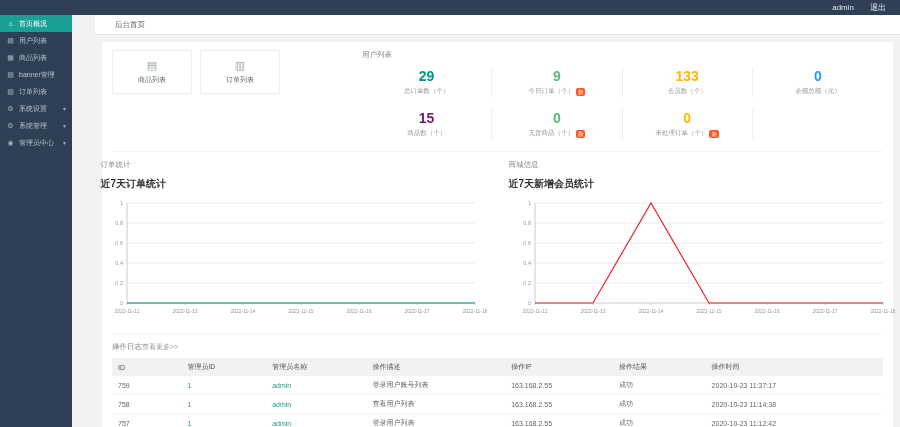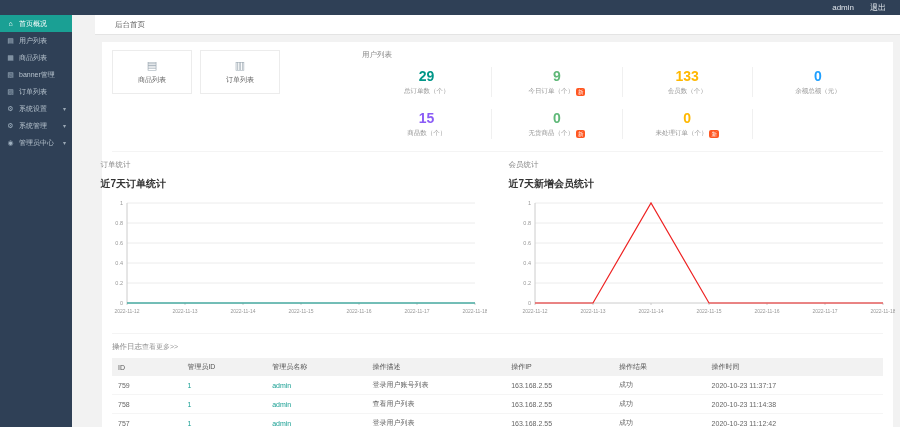--- a/index.html
+++ b/index.html
@@ -144,21 +144,21 @@
                   <span>会员数（个）</span>
                 </div>
               </div>
               <div class="stat-cell">
                 <div class="stat-value" style="color: rgb(30, 159, 255);">0</div>
                 <div class="stat-label">
                   <span>余额总额（元）</span>
                 </div>
               </div>
               <div class="stat-cell">
-                <div class="stat-value" style="color: #8b5cf6;">15</div>
+                <div class="stat-value" style="color: #701a75;">15</div>
                 <div class="stat-label">
                   <span>商品数（个）</span>
                 </div>
               </div>
               <div class="stat-cell">
                 <div class="stat-value" style="color: rgb(95, 184, 120);">0</div>
                 <div class="stat-label">
                   <span>无货商品（个）</span>
                   <span class="badge">新</span>
                 </div>
@@ -203,21 +203,21 @@
               <line x1="258" y1="108" x2="258" y2="110" stroke="#cccccc"></line>
               <text x="258" y="118" text-anchor="middle" font-size="5" fill="#999">2022-11-16</text>
               <line x1="316" y1="108" x2="316" y2="110" stroke="#cccccc"></line>
               <text x="316" y="118" text-anchor="middle" font-size="5" fill="#999">2022-11-17</text>
               <line x1="374" y1="108" x2="374" y2="110" stroke="#cccccc"></line>
               <text x="374" y="118" text-anchor="middle" font-size="5" fill="#999">2022-11-18</text>
               <polyline points="26,108 84,108 142,108 200,108 258,108 316,108 374,108" fill="none" stroke="#009688" stroke-width="1.2"></polyline>
             </svg>
         </div>
         <div class="chart-col">
-          <div class="sec-label">会员统计</div>
+          <div class="sec-label">商城信息</div>
           <div class="chart-title">近7天新增会员统计</div>
           <svg class="chart" width="386" height="124">
               <line x1="26" y1="108" x2="374" y2="108" stroke="#cccccc" stroke-width="1"></line>
               <text x="22" y="110" text-anchor="end" font-size="5.5" fill="#999">0</text>
               <line x1="26" y1="88" x2="374" y2="88" stroke="#ececec" stroke-width="1"></line>
               <text x="22" y="90" text-anchor="end" font-size="5.5" fill="#999">0.2</text>
               <line x1="26" y1="68" x2="374" y2="68" stroke="#ececec" stroke-width="1"></line>
               <text x="22" y="70" text-anchor="end" font-size="5.5" fill="#999">0.4</text>
               <line x1="26" y1="48" x2="374" y2="48" stroke="#ececec" stroke-width="1"></line>
               <text x="22" y="50" text-anchor="end" font-size="5.5" fill="#999">0.6</text>

